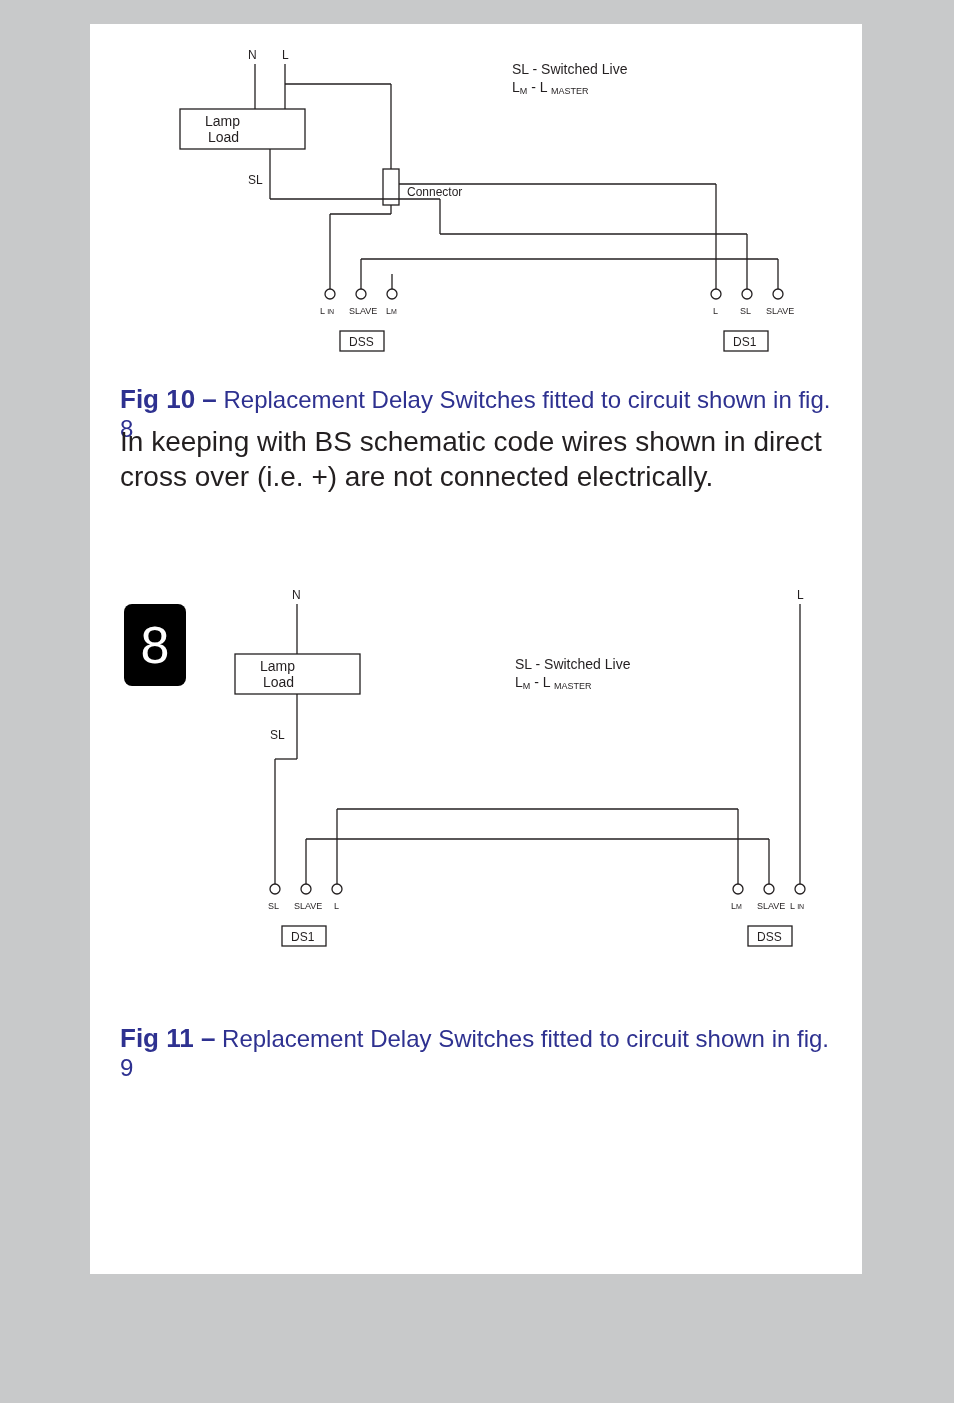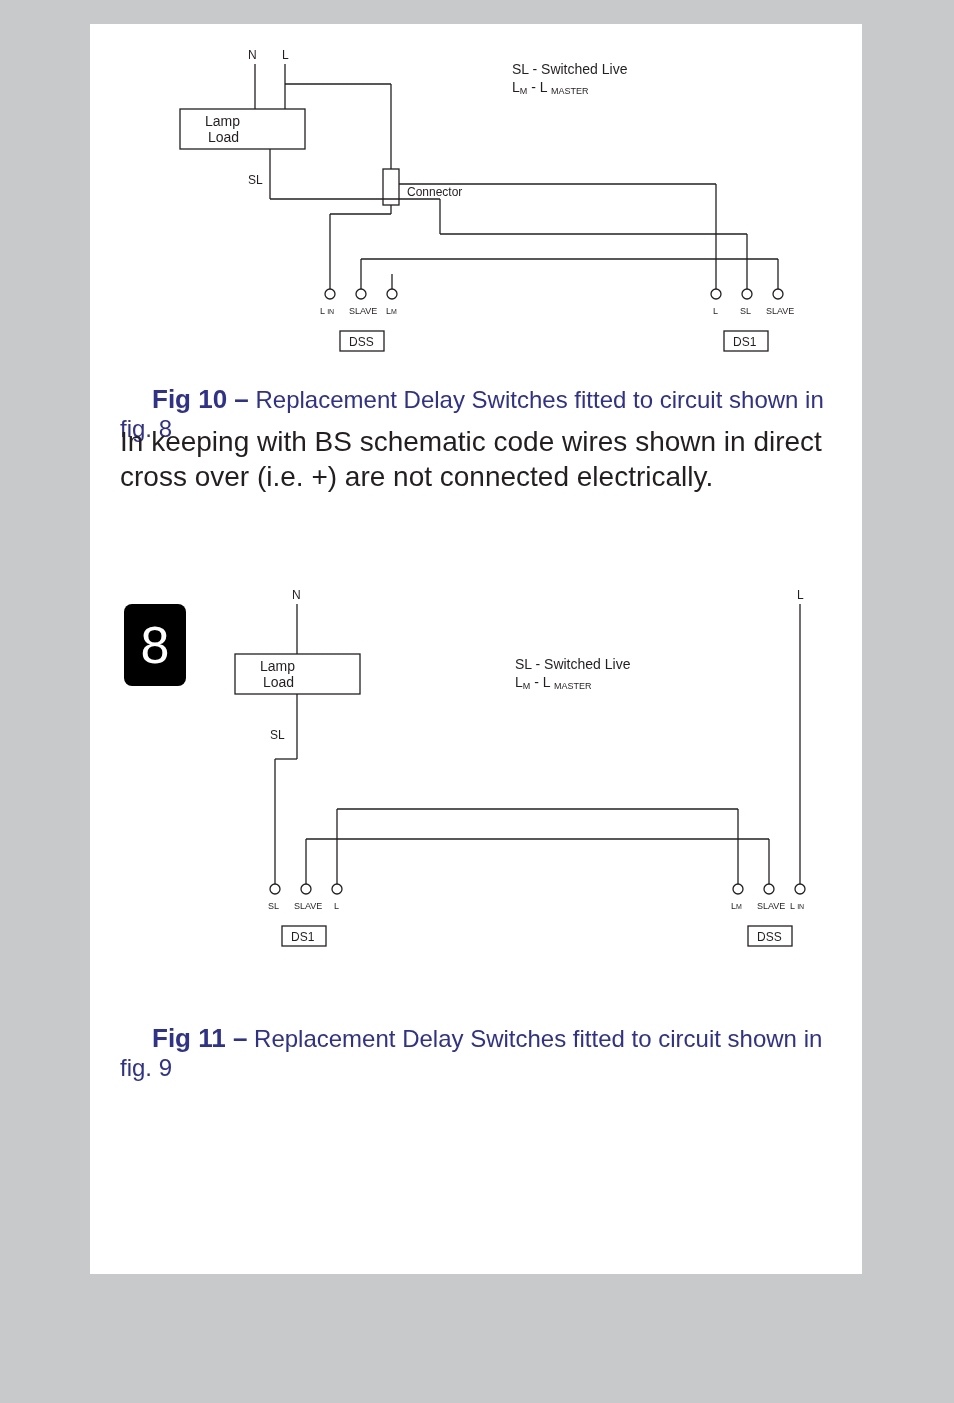--- a/index.html
+++ b/index.html
@@ -43,21 +43,21 @@
 
   svg { display:block; }
 
   .fig-caption {
     position: absolute;
     left: 30px;
     width: 720px;
     color: #2e3190;
     font-size: 24px;
   }
-  .fig-caption b { font-weight: 700; font-size: 26px; margin-left: 32px; }
+  .fig-caption b { font-weight: 700; font-size: 26px; }
   .cap10 { top: 360px; }
   .cap11 { top: 999px; }
 
   .body-text {
     position: absolute;
     left: 30px;
     top: 400px;
     width: 720px;
     color: #231f20;
     font-size: 28px;

